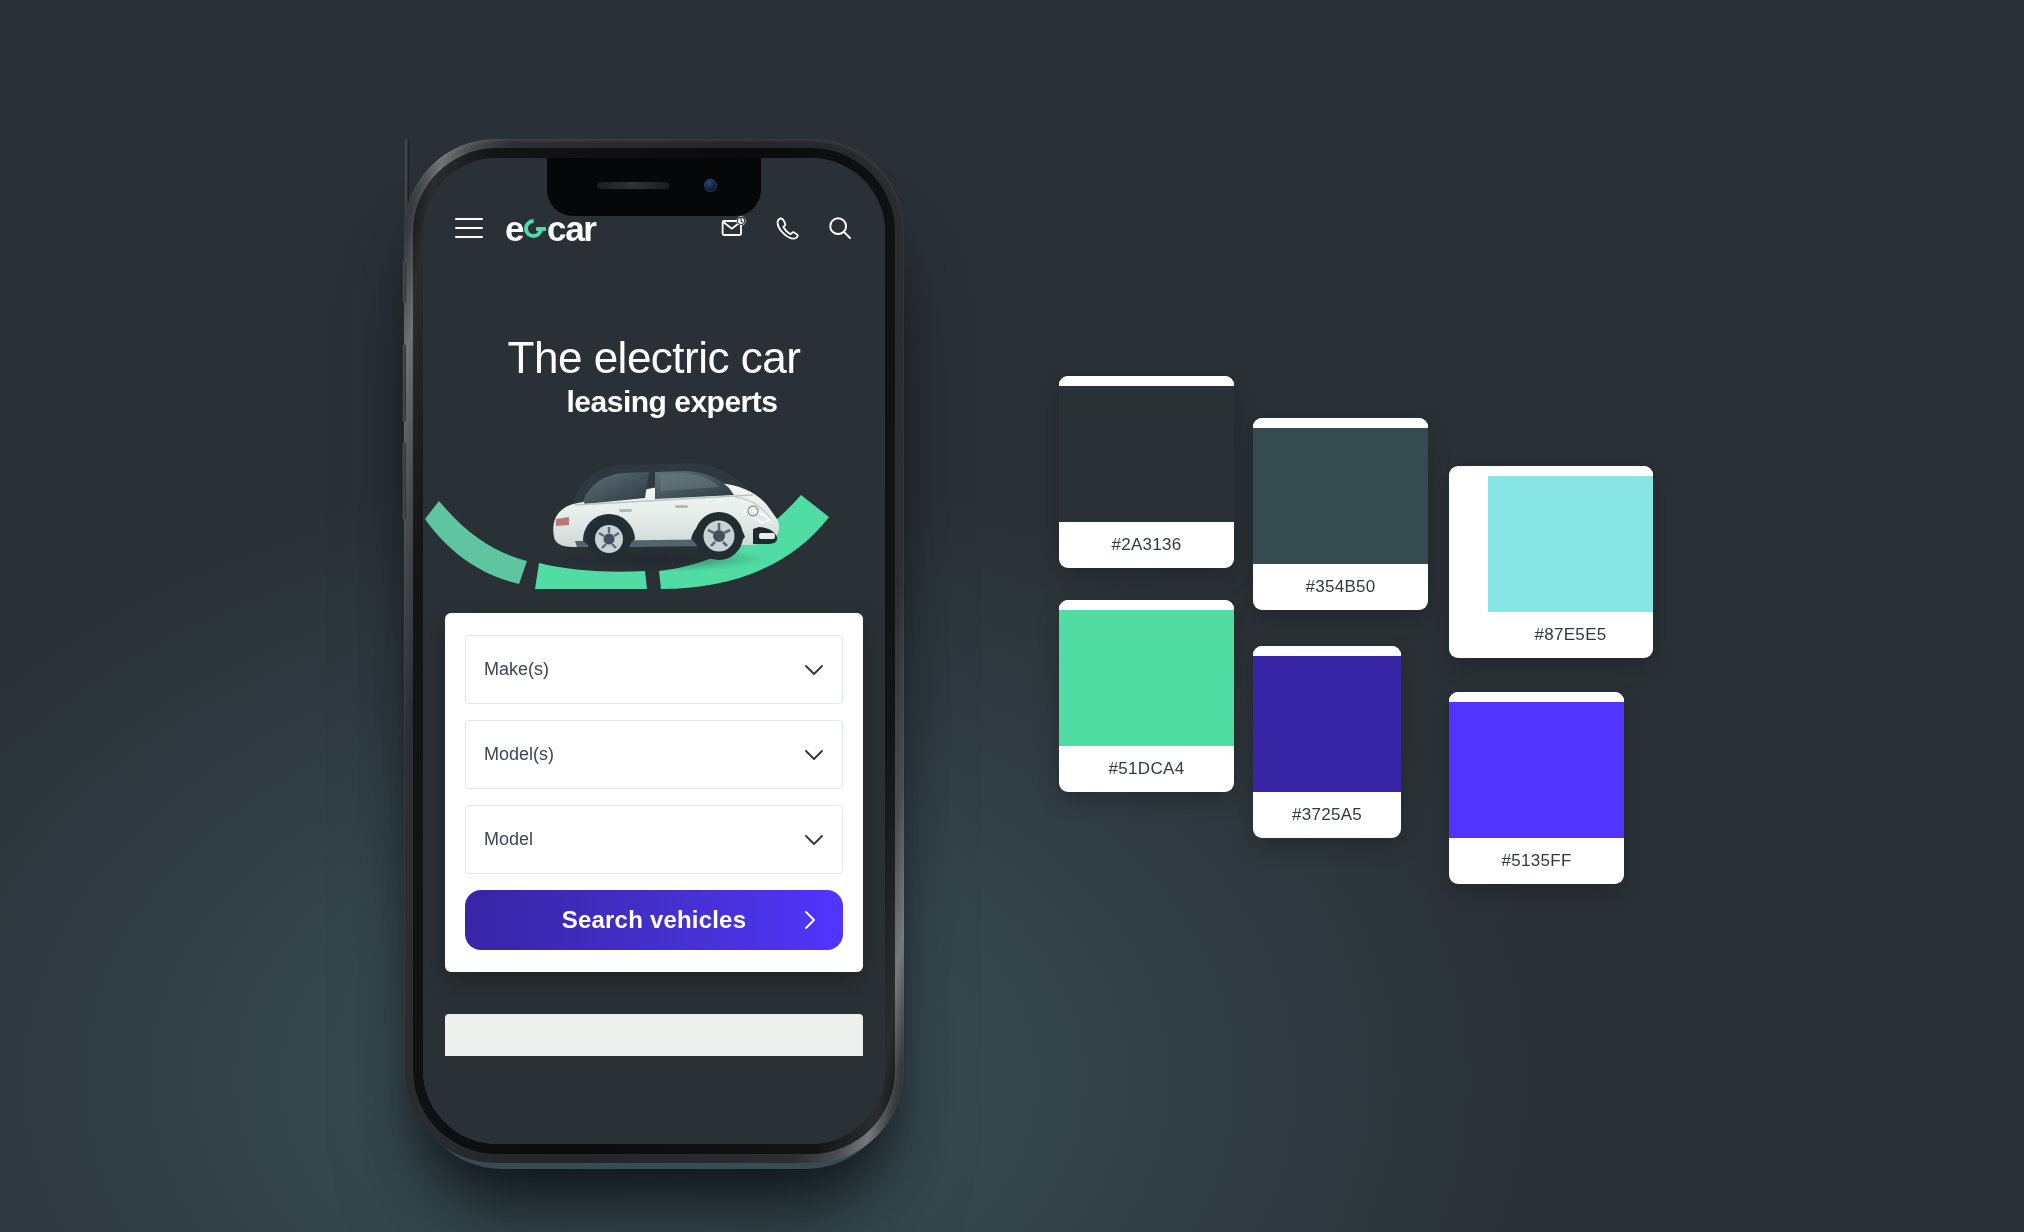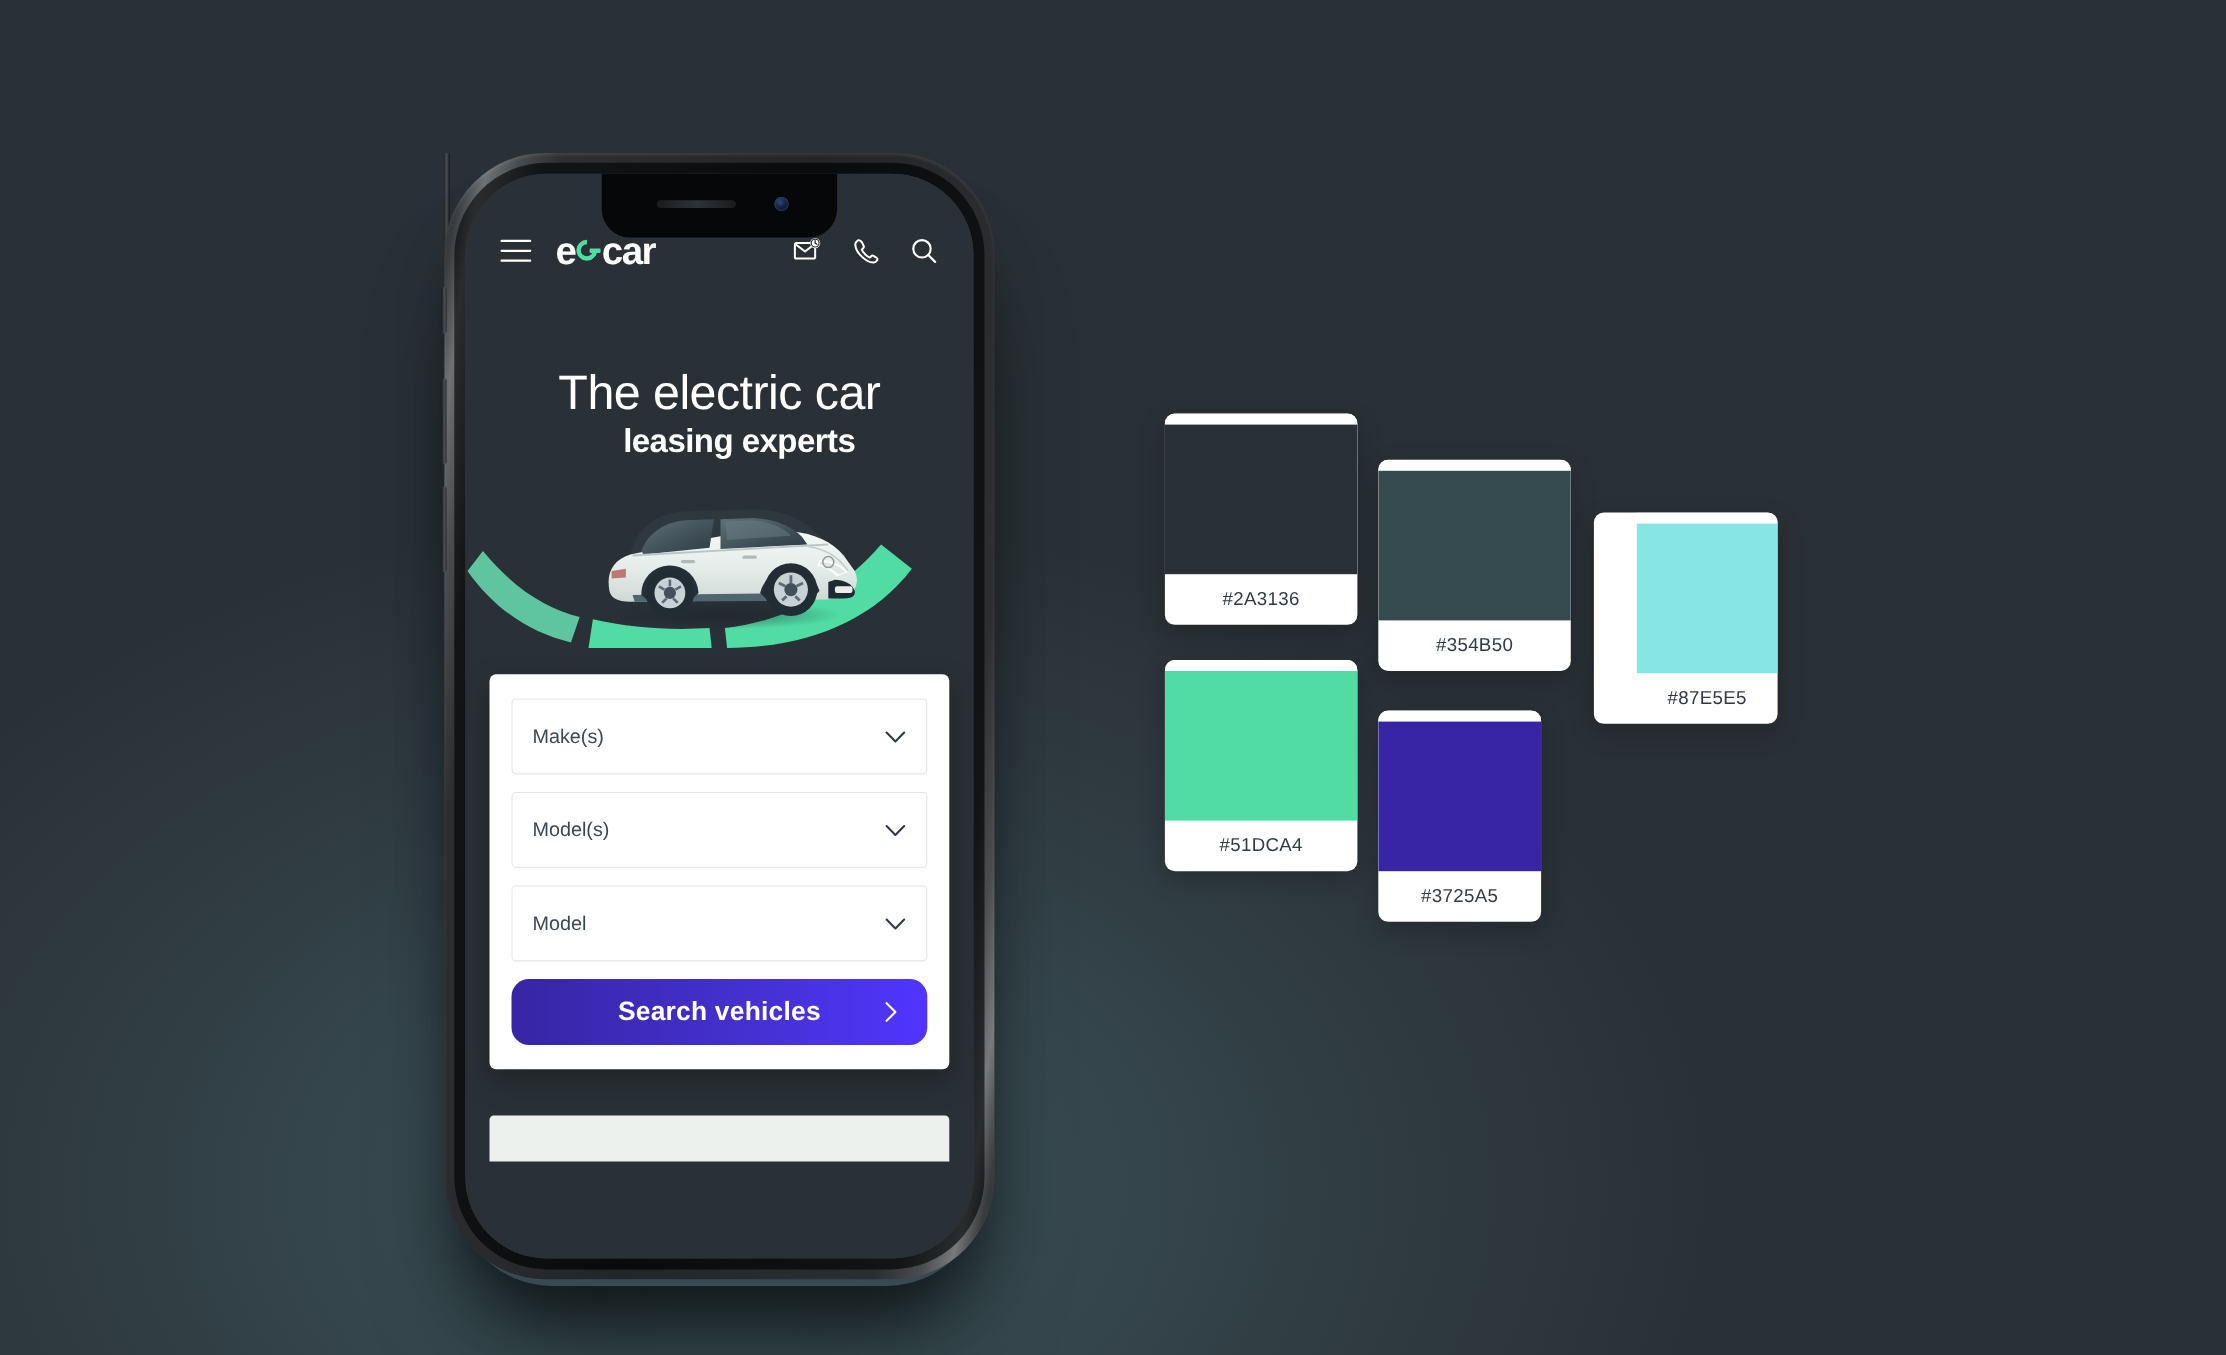--- a/index.html
+++ b/index.html
@@ -355,20 +355,25 @@
     <div class="chip" style="background:#354B50;"></div>
     <div class="label">#354B50</div>
   </div>
 
   <div class="sw" style="left:1253px; top:646px; width:148px; height:192px;">
     <div class="pad-top"></div>
     <div class="chip" style="background:#3725A5;"></div>
     <div class="label">#3725A5</div>
   </div>
 
-  <div class="sw" style="left:1449px; top:466px; width:167px; height:192px;padding-left:39px;">
+  <div class="sw" style="left:1449px; top:466px; width:204px; height:192px;padding-left:39px;">
     <div class="pad-top"></div>
     <div class="chip" style="background:#87E5E5;"></div>
     <div class="label">#87E5E5</div>
   </div>
 
+  <div class="sw" style="left:1449px; top:692px; width:175px; height:192px;">
+    <div class="pad-top"></div>
+    <div class="chip" style="background:#5135FF;"></div>
+    <div class="label">#5135FF</div>
+  </div>
 
 </div>
 
 </body></html>

